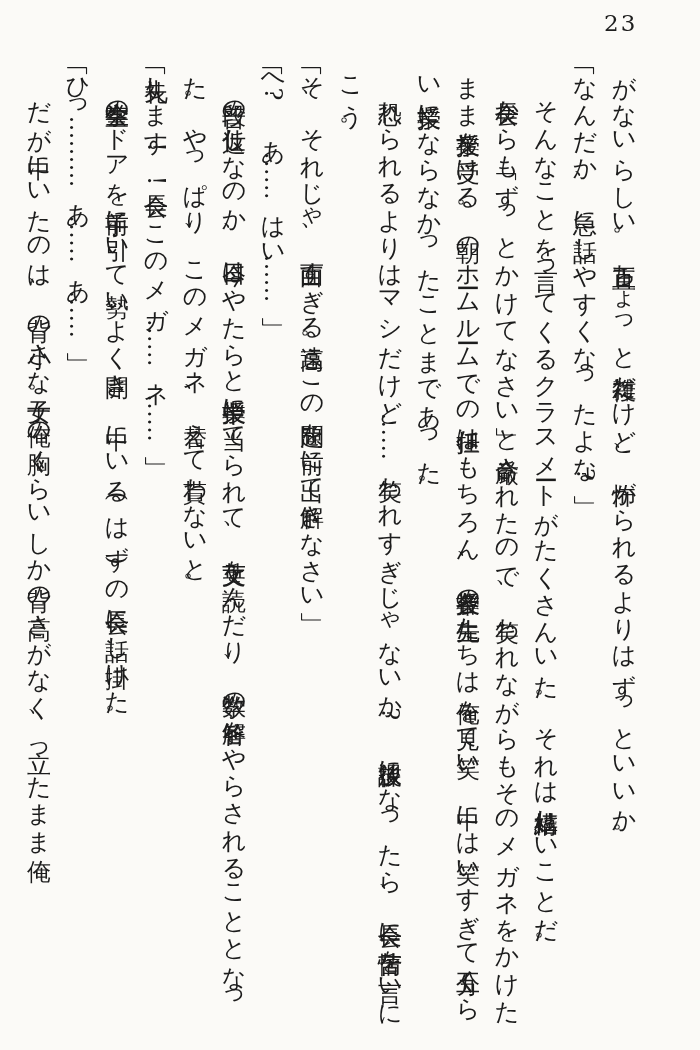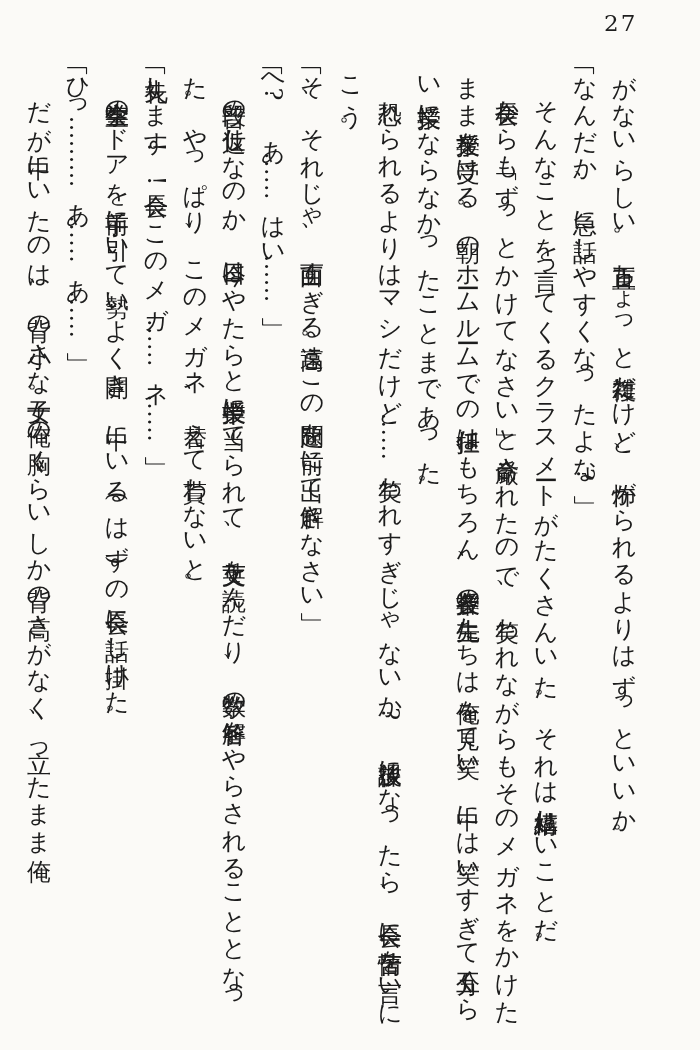--- a/index.html
+++ b/index.html
@@ -46,21 +46,21 @@
     padding: 0;
   }
   .text-block p.indent {
     text-indent: 1em;
   }
 </style>
 </head>
 <body>
 
 <div class="page">
-  <div class="page-number">27</div>
+  <div class="page-number">23</div>
 
   <div class="text-block">
     <p>がないらしい。正直ちょっと複雑だけど、怖がられるよりはずっといいか。</p>
     <p>「なんだか、急に話しやすくなったよな?」</p>
     <p class="indent">そんなことを言ってくるクラスメートがたくさんいた。それは結構嬉しいことだ。</p>
     <p class="indent">会長からも「ずっとかけてなさい」と厳命されたので、笑われながらもそのメガネをかけたまま授業を受ける。朝のホームルームでの担任はもちろん、各授業の先生たちは俺を見て笑い、中には笑いすぎて五分くらい授業にならなかったことまであった。</p>
     <p class="indent">恐れられるよりはマシだけど……笑われすぎじゃないか?　放課後になったら、会長に苦情を言いに行こう。</p>
     <p>「そ、それじゃ、面白すぎる高遠。この問題を前に出て解きなさい」</p>
     <p>「へ?　あ……はい……」</p>
     <p class="indent">普段の仕返しなのか、今日はやたらと授業中に当てられて、英文を読んだり、数学の解答をやらされることとなった。やっぱり、このメガネ、替えて貰わないと。</p>

